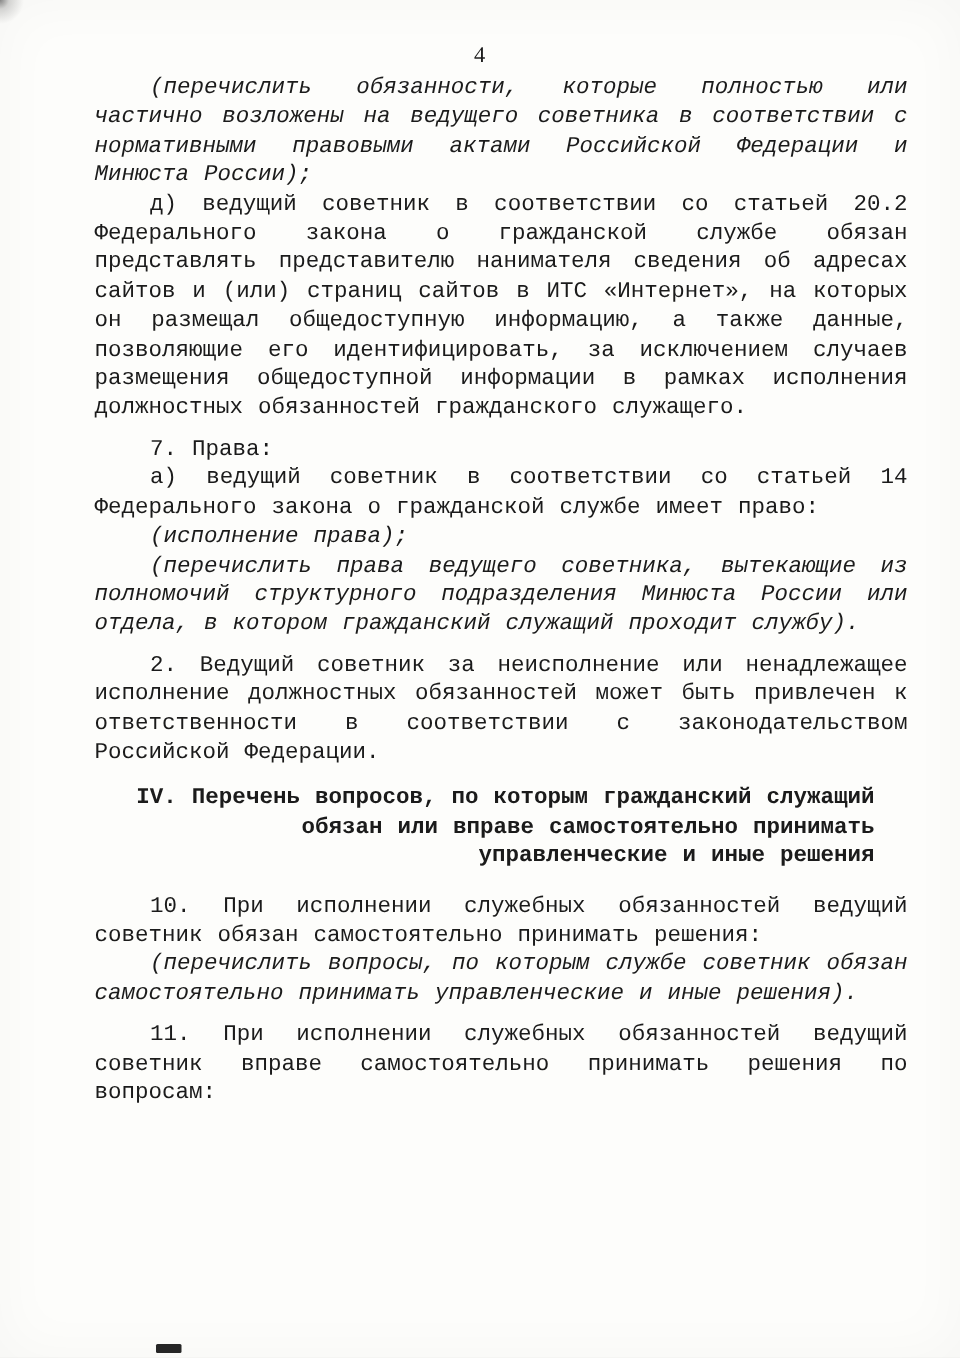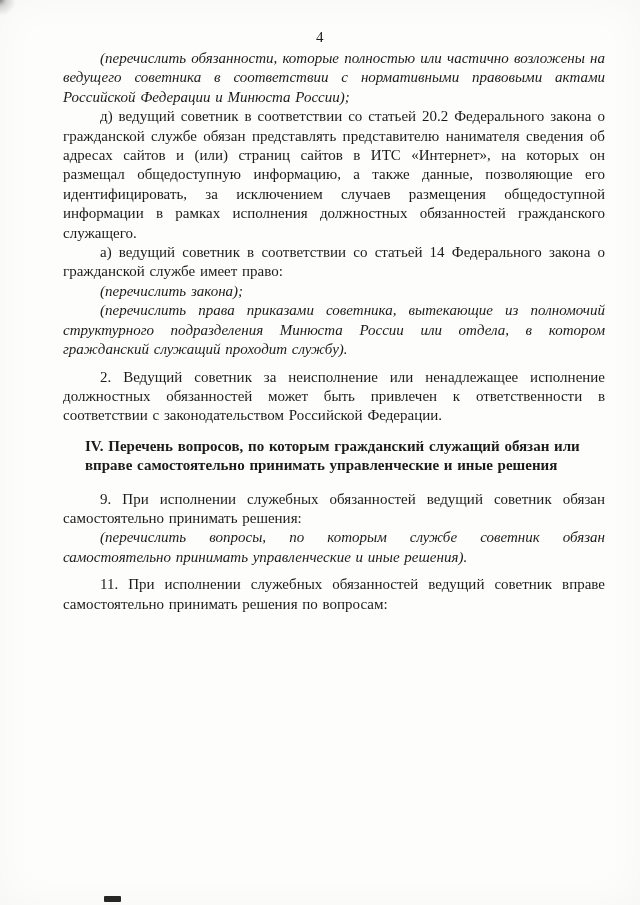--- a/index.html
+++ b/index.html
@@ -42,35 +42,36 @@
   }
   .content {
     position: absolute;
     top: 49px;
     left: 63px;
     width: 542px;
     font-size: 15px;
     line-height: 19.4px;
     text-align: justify;
     text-justify: inter-word;
+    font-family: Liberation Mono, monospace;
   }
   .content p {
     margin: 0;
     text-indent: 37px;
     word-spacing: 1px;
   }
   .italic {
     font-style: italic;
   }
   .gap {
     margin-top: 8px !important;
   }
   .heading {
     font-weight: bold;
-    text-align: left;
+    text-align: right;
     text-indent: 0 !important;
     margin-top: 11px !important;
     margin-bottom: 14px !important;
     padding: 0 22px;
     word-spacing: 1px;
   }
   .scan-artifact {
     position: absolute;
     left: 104px;
     bottom: 3px;
@@ -88,34 +89,35 @@
   <div class="corner-shade"></div>
 
   <div class="page-number">4</div>
 
   <div class="content">
 
     <p class="italic">(перечислить обязанности, которые полностью или частично возложены на ведущего советника в соответствии с нормативными правовыми актами Российской Федерации и Минюста России);</p>
 
     <p>д) ведущий советник в соответствии со статьей 20.2 Федерального закона о гражданской службе обязан представлять представителю нанимателя сведения об адресах сайтов и (или) страниц сайтов в ИТС «Интернет», на которых он размещал общедоступную информацию, а также данные, позволяющие его идентифицировать, за исключением случаев размещения общедоступной информации в рамках исполнения должностных обязанностей гражданского служащего.</p>
 
+    <p class="gap">7. Права:</p>
 
     <p>а) ведущий советник в соответствии со статьей 14 Федерального закона о гражданской службе имеет право:</p>
 
-    <p class="italic">(перечислить закона);</p>
+    <p class="italic">(исполнение права);</p>
 
 
-    <p class="italic">(перечислить права приказами советника, вытекающие из полномочий структурного подразделения Минюста России или отдела, в котором гражданский служащий проходит службу).</p>
+    <p class="italic">(перечислить права ведущего советника, вытекающие из полномочий структурного подразделения Минюста России или отдела, в котором гражданский служащий проходит службу).</p>
 
 
     <p class="gap">2. Ведущий советник за неисполнение или ненадлежащее исполнение должностных обязанностей может быть привлечен к ответственности в соответствии с законодательством Российской Федерации.</p>
 
     <p class="heading">IV. Перечень вопросов, по которым гражданский служащий обязан или вправе самостоятельно принимать управленческие и иные решения</p>
 
-    <p>9. При исполнении служебных обязанностей ведущий советник обязан самостоятельно принимать решения:</p>
+    <p>10. При исполнении служебных обязанностей ведущий советник обязан самостоятельно принимать решения:</p>
 
     <p class="italic">(перечислить вопросы, по которым службе советник обязан самостоятельно принимать управленческие и иные решения).</p>
 
     <p class="gap">11. При исполнении служебных обязанностей ведущий советник вправе самостоятельно принимать решения по вопросам:</p>
 
 
   </div>
 
   <div class="scan-artifact"></div>
 

